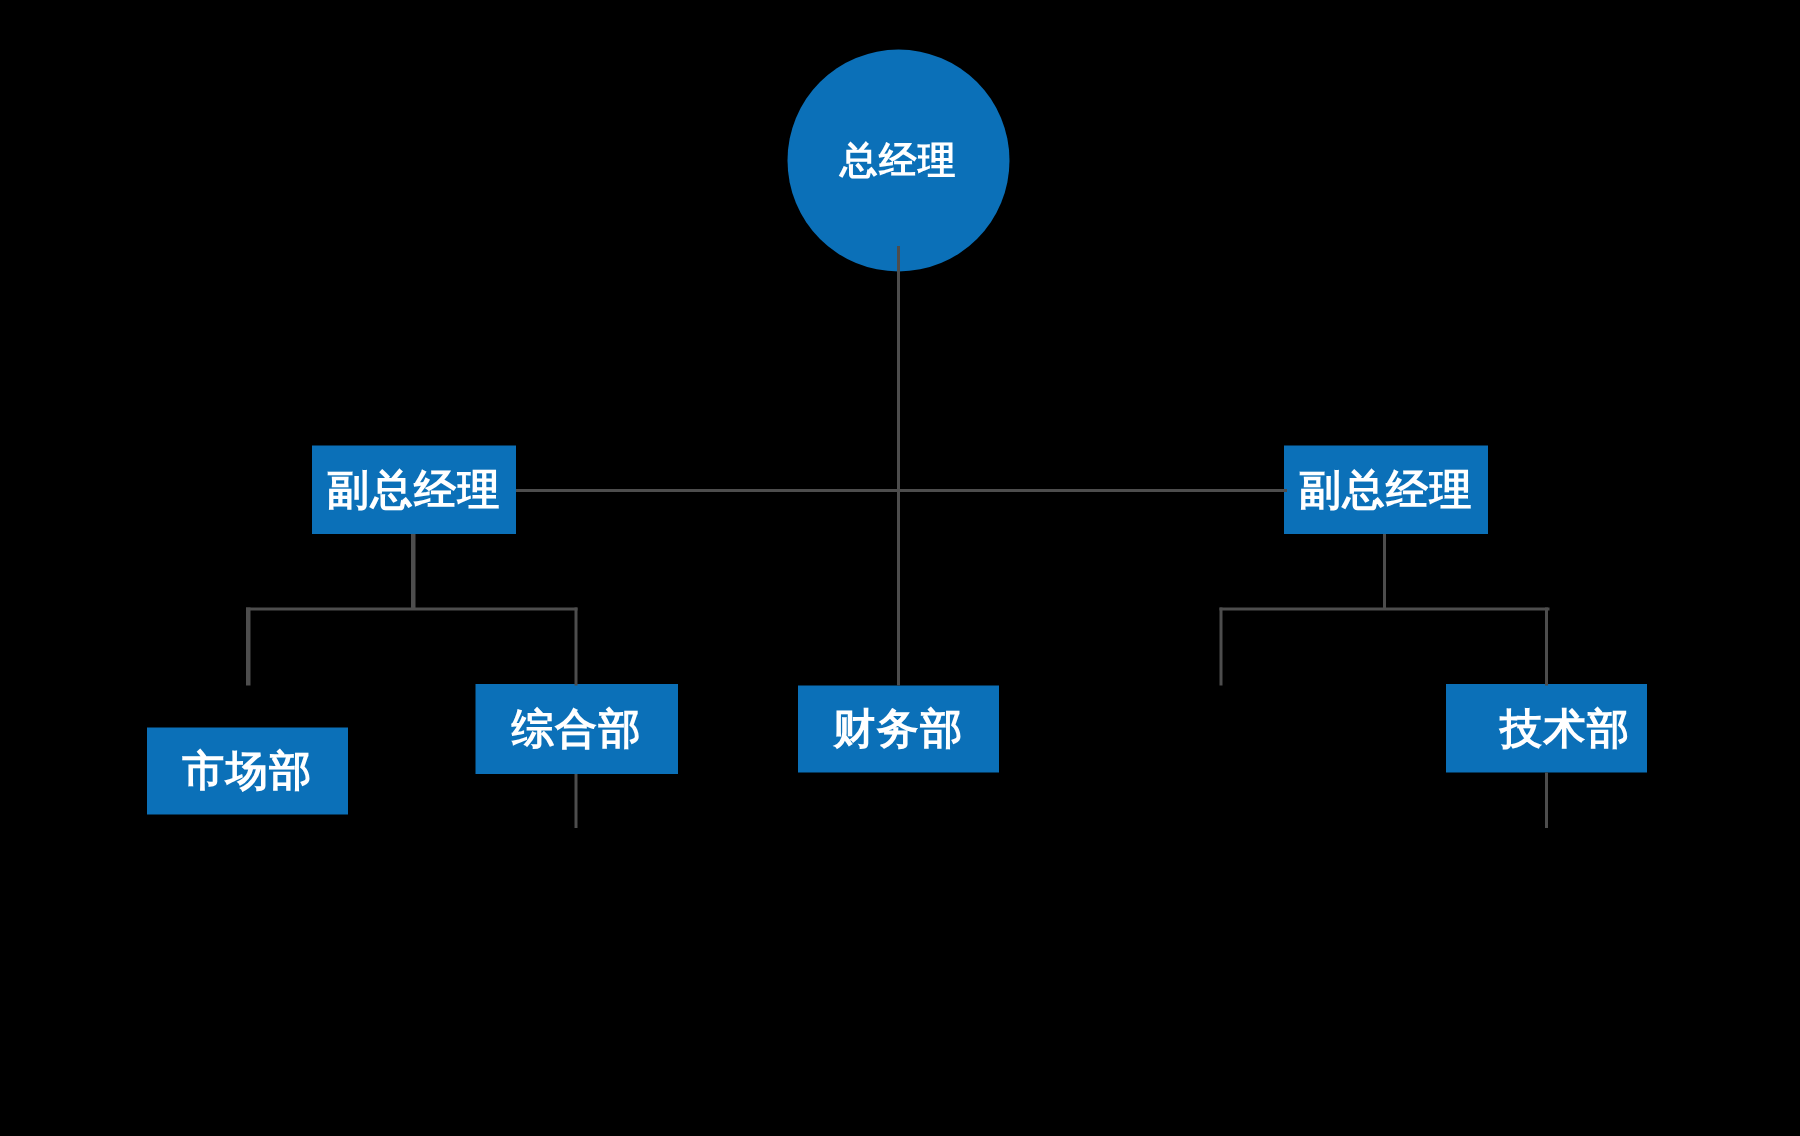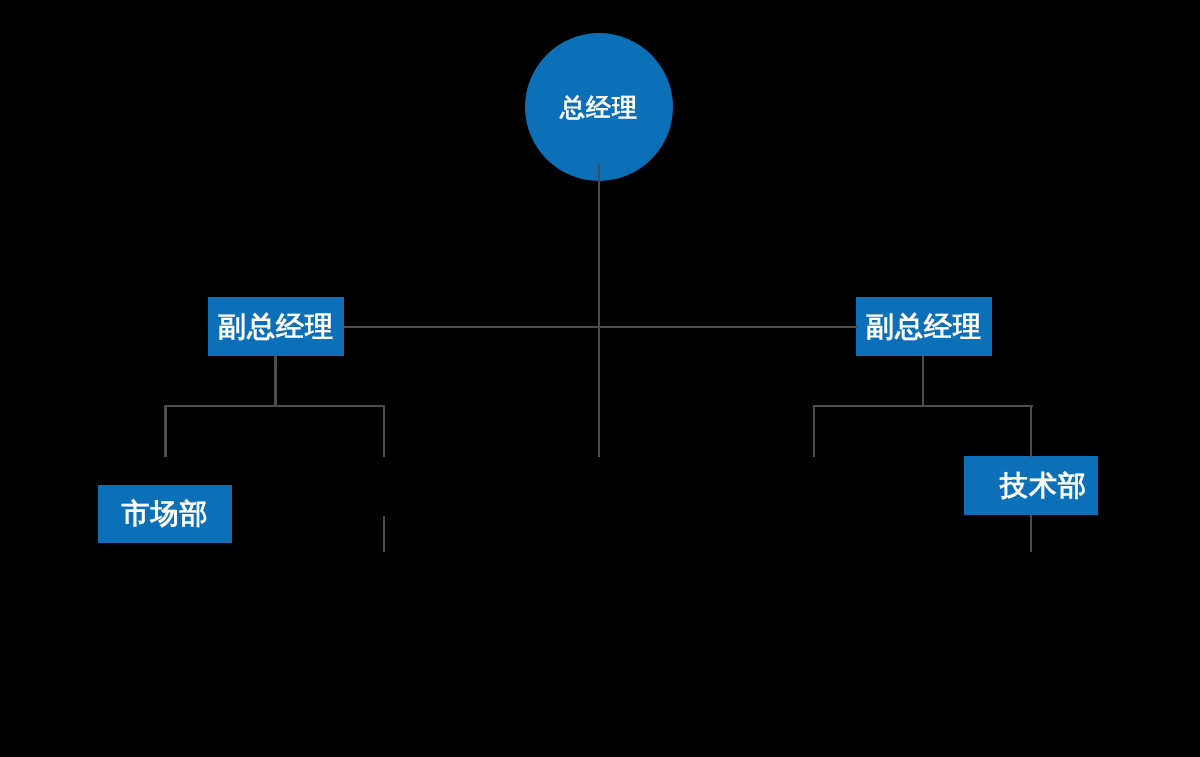--- a/index.html
+++ b/index.html
@@ -53,21 +53,23 @@
 <div class="canvas">
 
   <div class="node circle" id="n-root">总经理</div>
 
   <div class="node" id="n-dep-l">副总经理</div>
 
   <div class="node" id="n-dep-r">副总经理</div>
 
   <div class="node" id="n-mkt">市场部</div>
 
+  <div class="node" id="n-gen">综合部</div>
 
+  <div class="node" id="n-fin">财务部</div>
 
 
   <div class="node" id="n-tec">技术部</div>
 
   <div class="node" id="n-sub1"></div>
 
   <div class="node" id="n-sub2"></div>
 
   <div class="node" id="n-sub3"></div>
 

